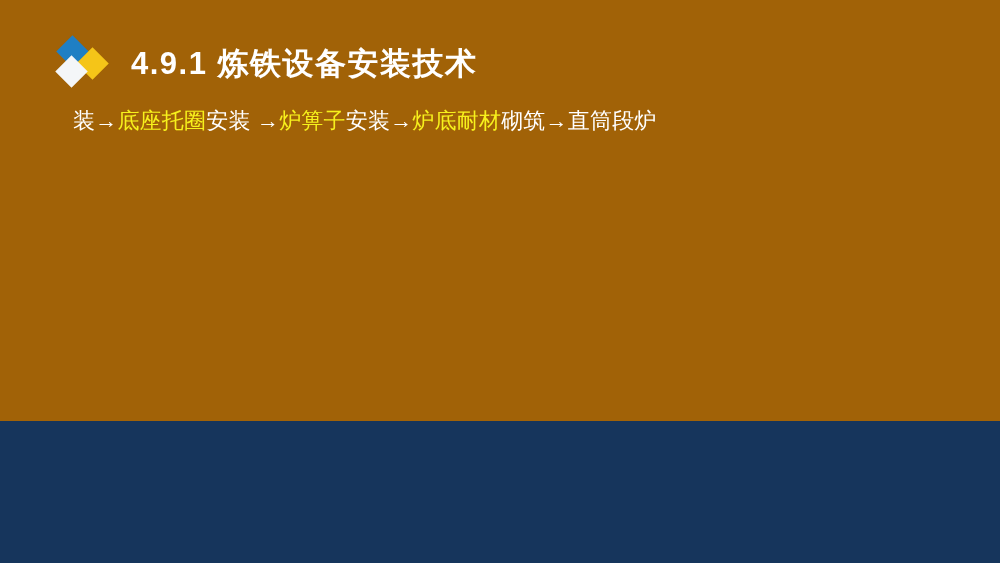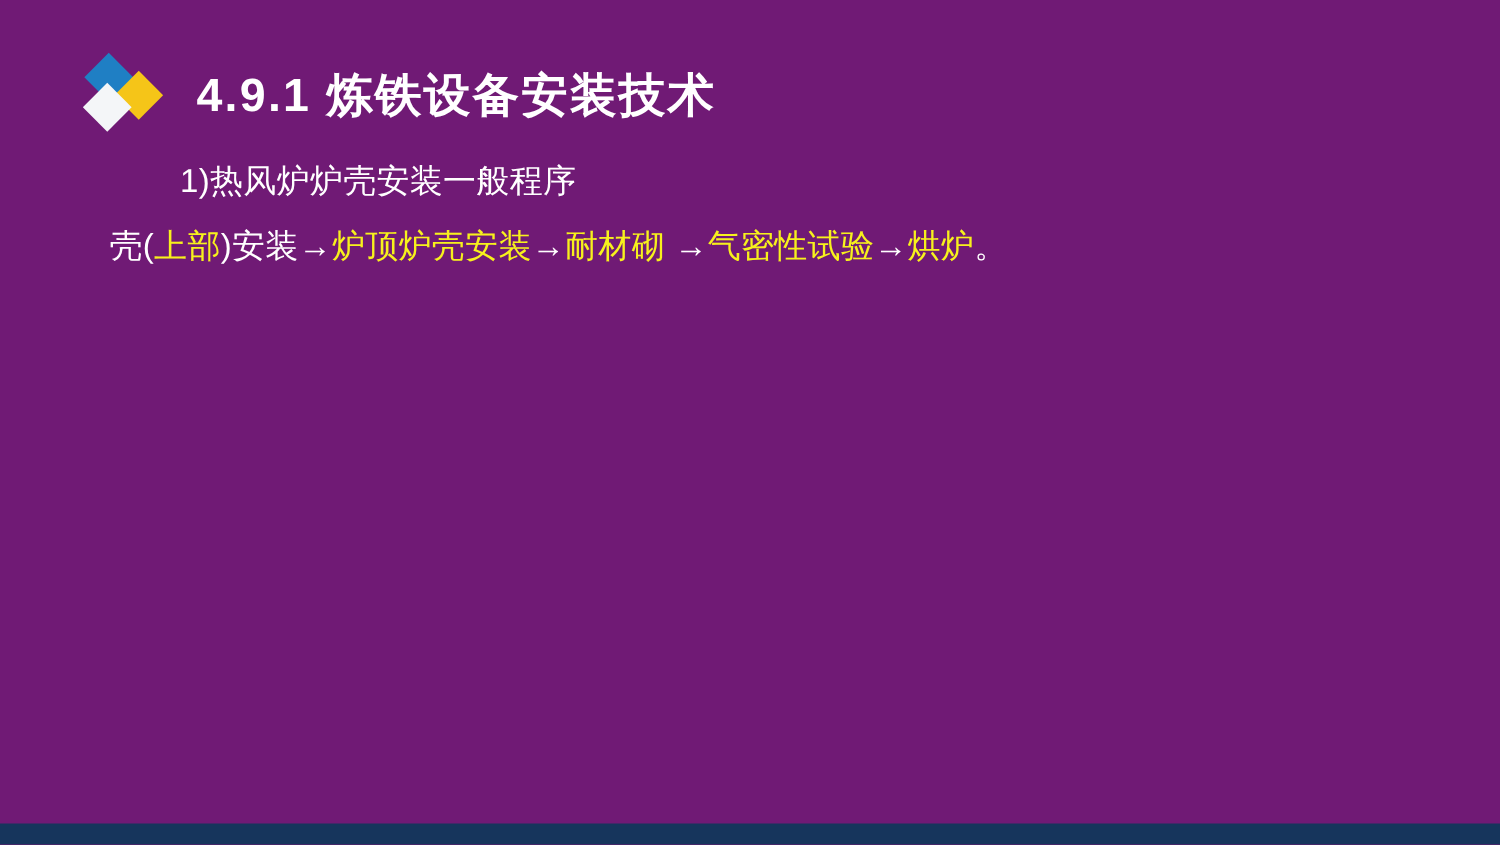--- a/index.html
+++ b/index.html
@@ -12,22 +12,22 @@
     height: 563px;
     overflow: hidden;
     background: #16355c;
     font-family: "Liberation Sans", "DejaVu Sans", sans-serif;
     -webkit-font-smoothing: antialiased;
   }
 
   .slide {
     position: relative;
     width: 1000px;
-    height: 549px;
-    background: #701a75;
+    height: 421px;
+    background: #a16207;
     box-sizing: border-box;
   }
 
   
   .title-row {
     position: absolute;
     left: 55px;
     top: 38px;
     display: flex;
     align-items: center;
@@ -111,19 +111,18 @@
       <span class="sq sq-blue"></span>
       <span class="sq sq-yellow"></span>
       <span class="sq sq-white"></span>
     </div>
 
     <div class="title-text">4.9.1 炼铁设备安装技术</div>
   </div>
 
   <div class="body-block">
 
-    <div class="line line-indent">1)热风炉炉壳安装一般程序</div>
 
-    <div class="line"><span class="wt">壳(</span><span class="hl">上部</span><span class="wt">)安装→</span><span class="hl">炉顶炉壳安装</span><span class="wt">→</span><span class="hl">耐材砌</span><span class="wt"> →</span><span class="hl">气密性试验</span><span class="wt">→</span><span class="hl">烘炉</span><span class="wt">。</span></div>
+    <div class="line"><span class="wt">装→</span><span class="hl">底座托圈</span><span class="wt">安装 →</span><span class="hl">炉箅子</span><span class="wt">安装→</span><span class="hl">炉底耐材</span><span class="wt">砌筑→直筒段炉</span></div>
 
   </div>
 
 </div>
 
 </body></html>

